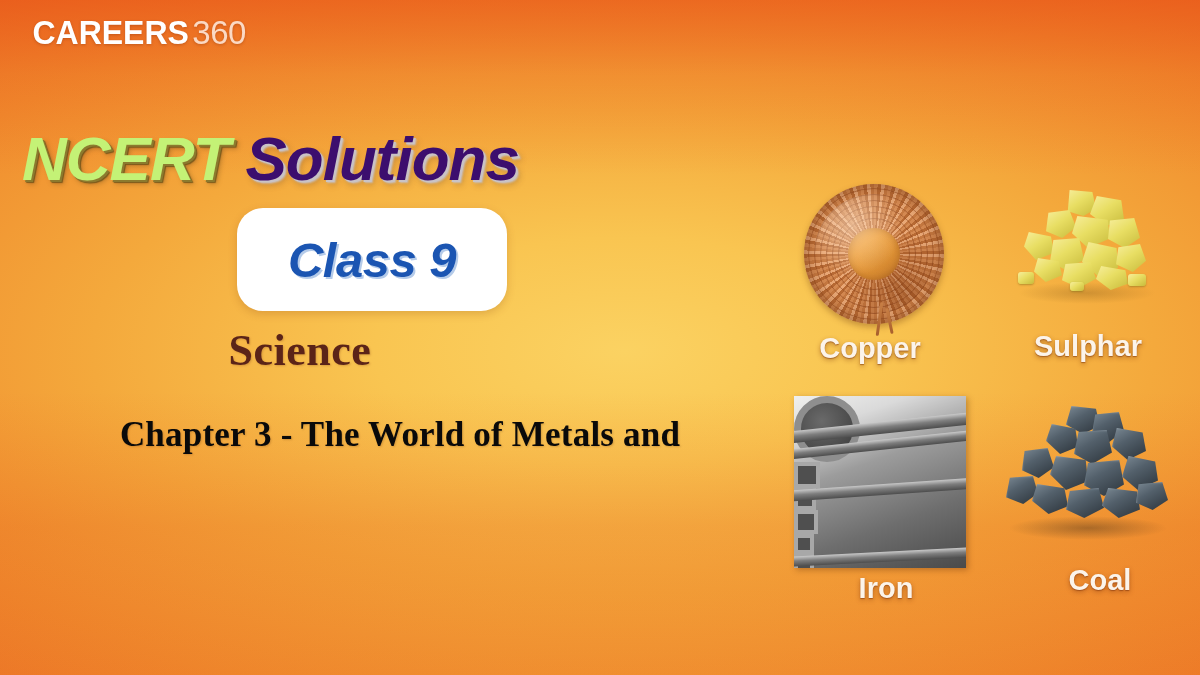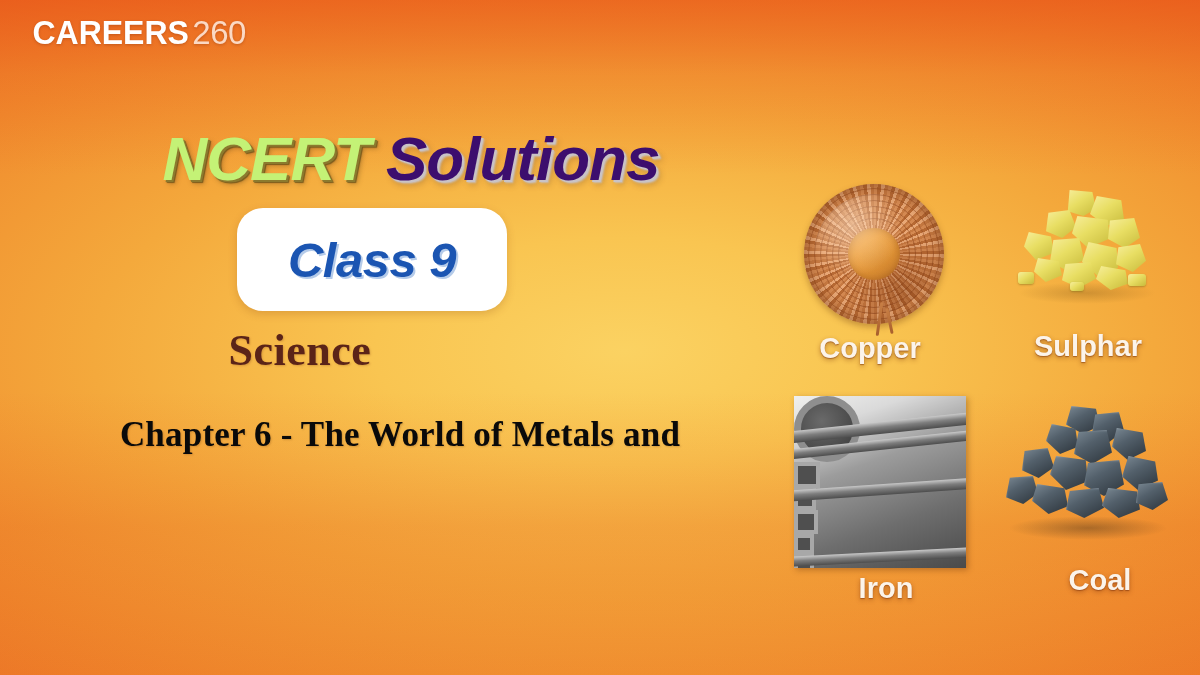--- a/index.html
+++ b/index.html
@@ -56,21 +56,20 @@
     font-size:33px; font-weight:400; color:#FBD9C4;
     letter-spacing:-.5px; margin-left:1px;
   }
 
   
   .left-col{
     position:absolute; left:0; top:128px; width:800px; z-index:5;
   }
 
   .headline{
-    text-align:center;
     font-size:62px; font-weight:bold; font-style:italic;
     line-height:1;
     white-space:nowrap;
     padding-left:22px;
   }
   .headline .ncert{
     color:#C4F276;
     text-shadow:
       2px 2px 0 #8C7A2E,
       3px 3px 1px rgba(90,70,20,.7),
@@ -228,37 +227,37 @@
     background:radial-gradient(ellipse at center, rgba(40,30,20,.35), rgba(255,255,255,0) 70%);
   }
 </style>
 </head>
 <body>
 
 <div class="stage">
 
   <div class="logo">
     <span class="careers">CAREERS</span>
-    <span class="threesixty">260</span>
+    <span class="threesixty">360</span>
   </div>
 
   <div class="left-col">
 
     <div class="headline">
       <span class="ncert">NCERT</span><span class="solutions">Solutions</span>
     </div>
 
     <div class="class-pill">
       <span class="class-text">Class 9</span>
     </div>
 
     <div class="subject">Science</div>
 
     <div class="chapter">
-      <span>Chapter 6 -  The World of Metals and</span>
+      <span>Chapter 3 -  The World of Metals and</span>
     </div>
 
   </div>
 
   <div class="specimens">
 
     <div class="cell cell-sulphar">
       <div class="sulphar-art">
         <div class="s-shadow"></div>
         <div class="s-chunk" style="left:56px; top:4px;  width:30px; height:26px; clip-path:polygon(12% 0,88% 8%,100% 72%,58% 100%,6% 82%);"></div>

